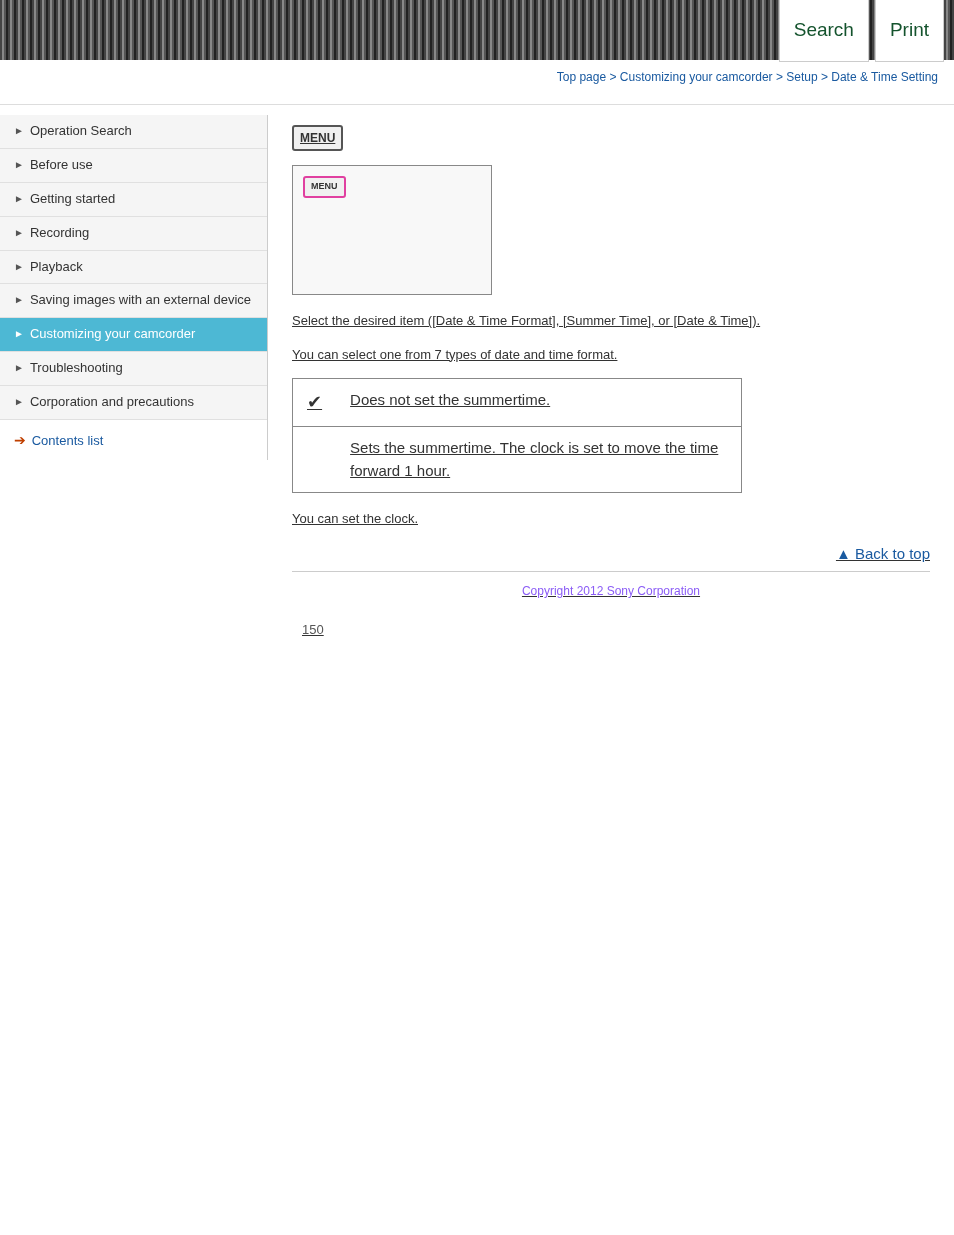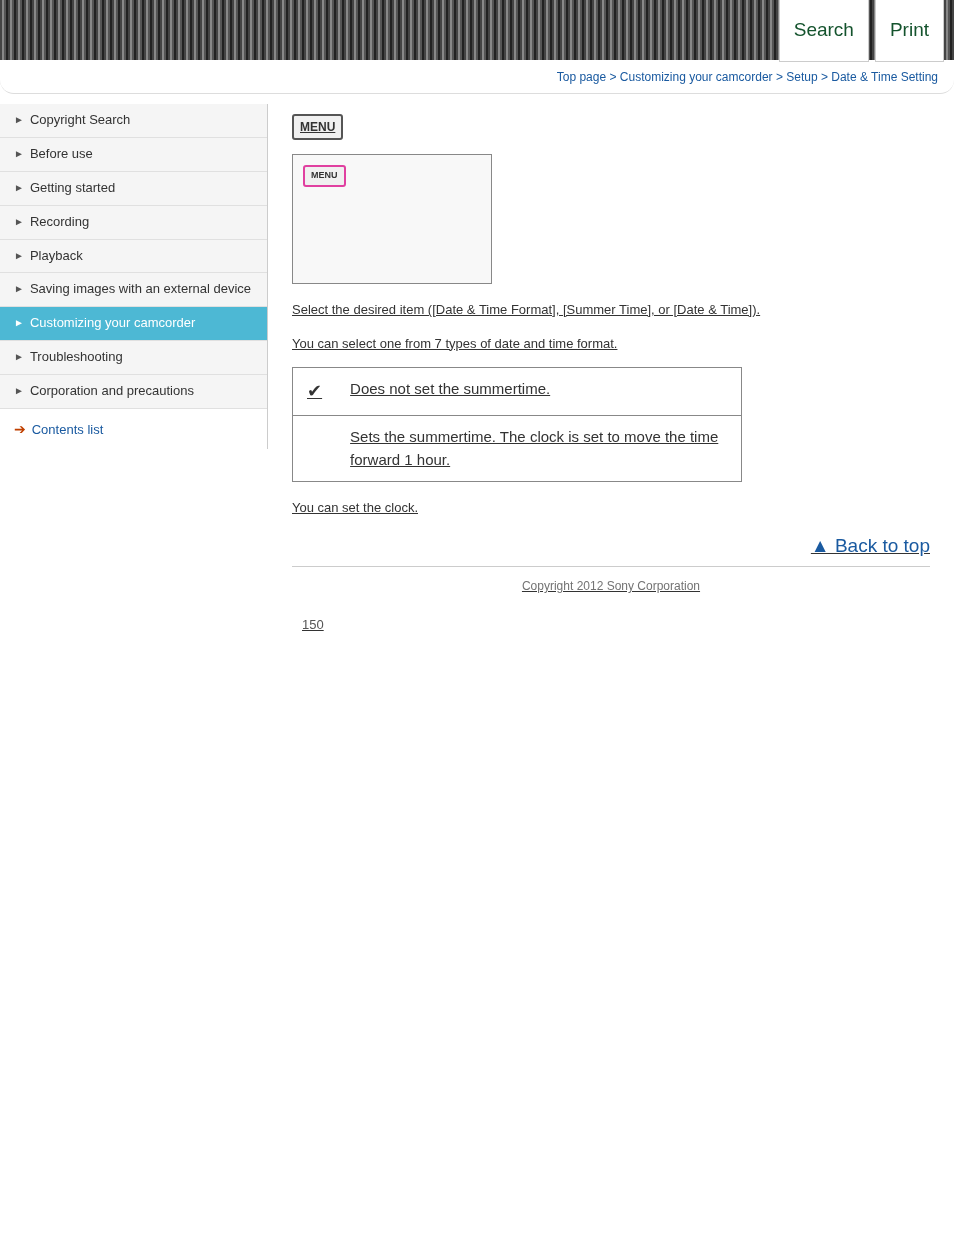--- a/index.html
+++ b/index.html
@@ -26,26 +26,25 @@
       border: 1px solid #ccc;
       padding: 20px 14px;
       font-size: 19px;
       cursor: pointer;
       color: #14532d;
     }
 
     
     .breadcrumb {
       text-align: right;
-      padding: 10px 16px 9px 16px;
+      padding: 10px 16px 20px 16px;
       font-size: 12px;
       color: #1a5aa0;
       border-bottom: 1px solid #ddd;
       margin-bottom: 10px;
-      border-radius: 14px;
     }
     .breadcrumb a { color: #1a5aa0; text-decoration: none; }
 
     
     .layout {
       display: flex;
       align-items: flex-start;
     }
 
     
@@ -166,27 +165,27 @@
       font-size: 18px;
       color: #333;
     }
 
     
     .back-to-top {
       text-align: right;
       margin-top: 10px;
       margin-bottom: 6px;
     }
-    .back-to-top a { color: #1a5aa0; text-decoration: none; font-size: 19px; }
+    .back-to-top a { color: #1a5aa0; text-decoration: none; font-size: 15px; }
 
     .page-footer {
       border-top: 1px solid #ccc;
       text-align: center;
       padding: 10px;
-      color: #737373;
+      color: #8b5cf6;
       font-size: 12px;
     }
 
     .page-number {
       padding: 10px;
       color: #555;
       font-size: 13px;
     }
   </style>
 </head>
@@ -206,21 +205,21 @@
   <span> &gt; </span>
   <span>Date &amp; Time Setting</span>
 </div>
 
 <div class="layout">
 
   <div class="sidebar">
 
     <div class="sidebar-item">
       <span class="sidebar-arrow">►</span>
-      <span class="sidebar-item-text">Copyright Search</span>
+      <span class="sidebar-item-text">Operation Search</span>
     </div>
 
     <div class="sidebar-item">
       <span class="sidebar-arrow">►</span>
       <span class="sidebar-item-text">Before use</span>
     </div>
 
     <div class="sidebar-item">
       <span class="sidebar-arrow">►</span>
       <span class="sidebar-item-text">Getting started</span>

